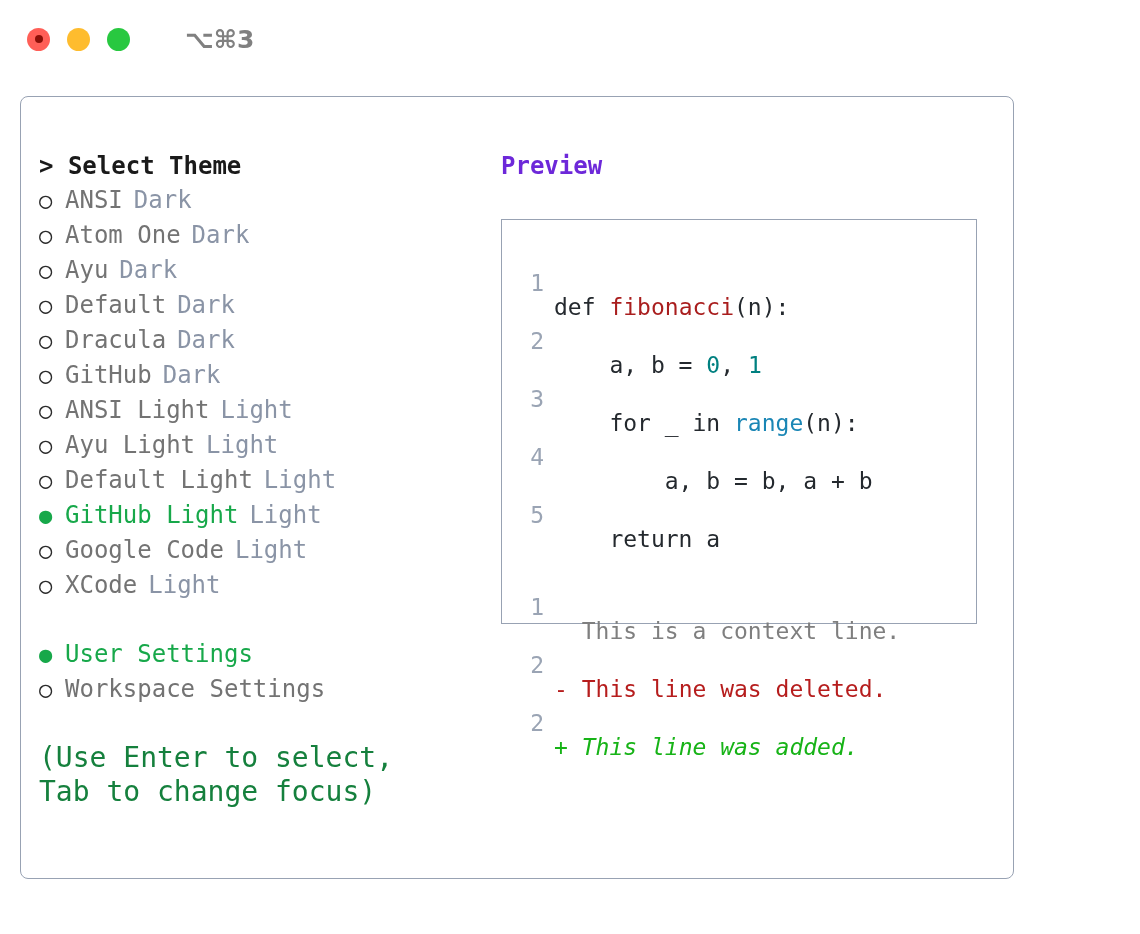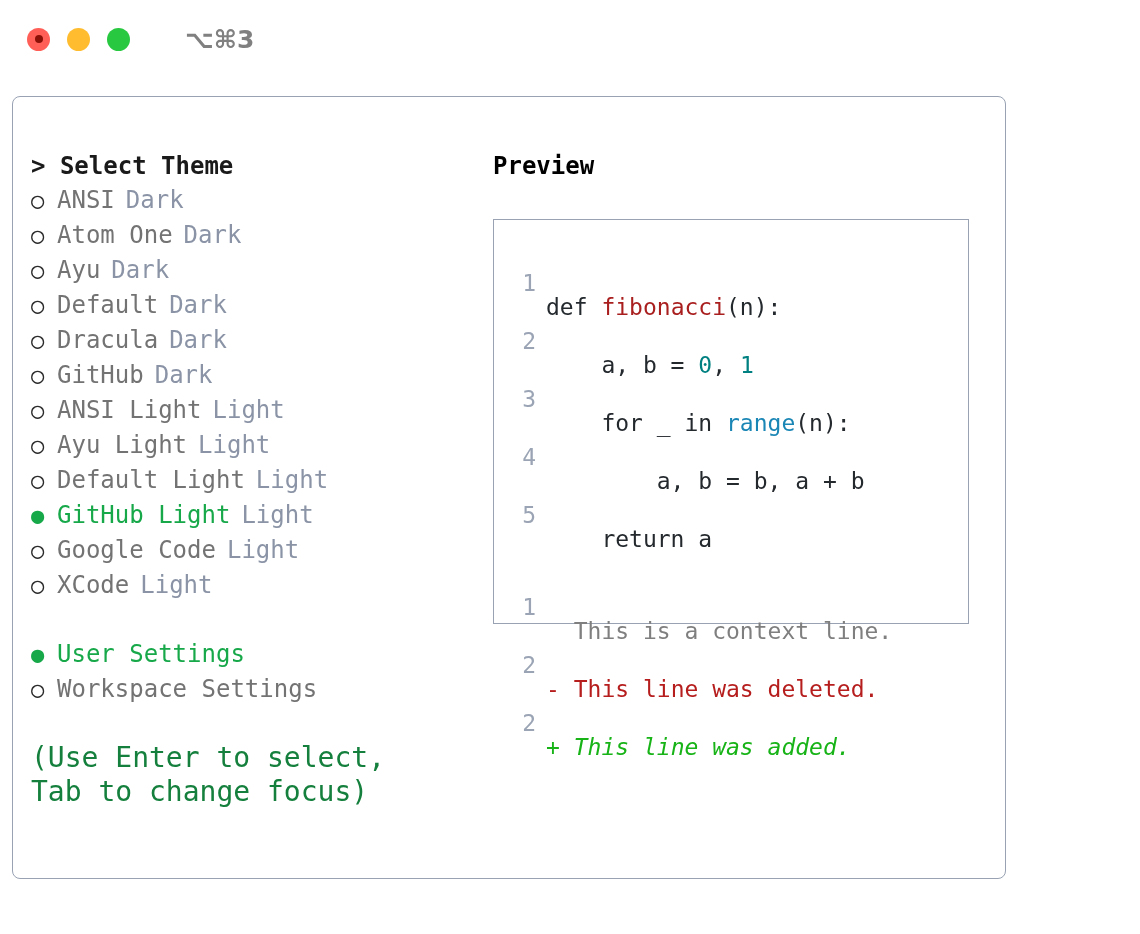--- a/index.html
+++ b/index.html
@@ -67,21 +67,21 @@
     font-size: 25px;
     font-weight: 700;
     color: #808080;
     letter-spacing: 0px;
     white-space: pre;
   }
 
   
   .panel {
     position: absolute;
-    left: 12px; top: 96px;
+    left: 20px; top: 96px;
     width: 994px;
     height: 783px;
     border: 1px solid #98a2b3;
     border-radius: 8px;
     background: #ffffff;
   }
 
   .panel-inner {
     position: absolute;
     left: 0; top: 0;
@@ -151,21 +151,21 @@
     color: #15803d;
     line-height: 34px;
     width: 410px;
     white-space: pre-wrap;
   }
 
   
   .preview-title {
     font-size: 24px;
     font-weight: 700;
-    color: #000000;
+    color: #6d28d9;
     line-height: 34px;
     margin-left: 0px;
     white-space: pre;
   }
 
   .code-box {
     margin-top: 36px;
     width: 476px;
     height: 405px;
     border: 1px solid #98a2b3;

